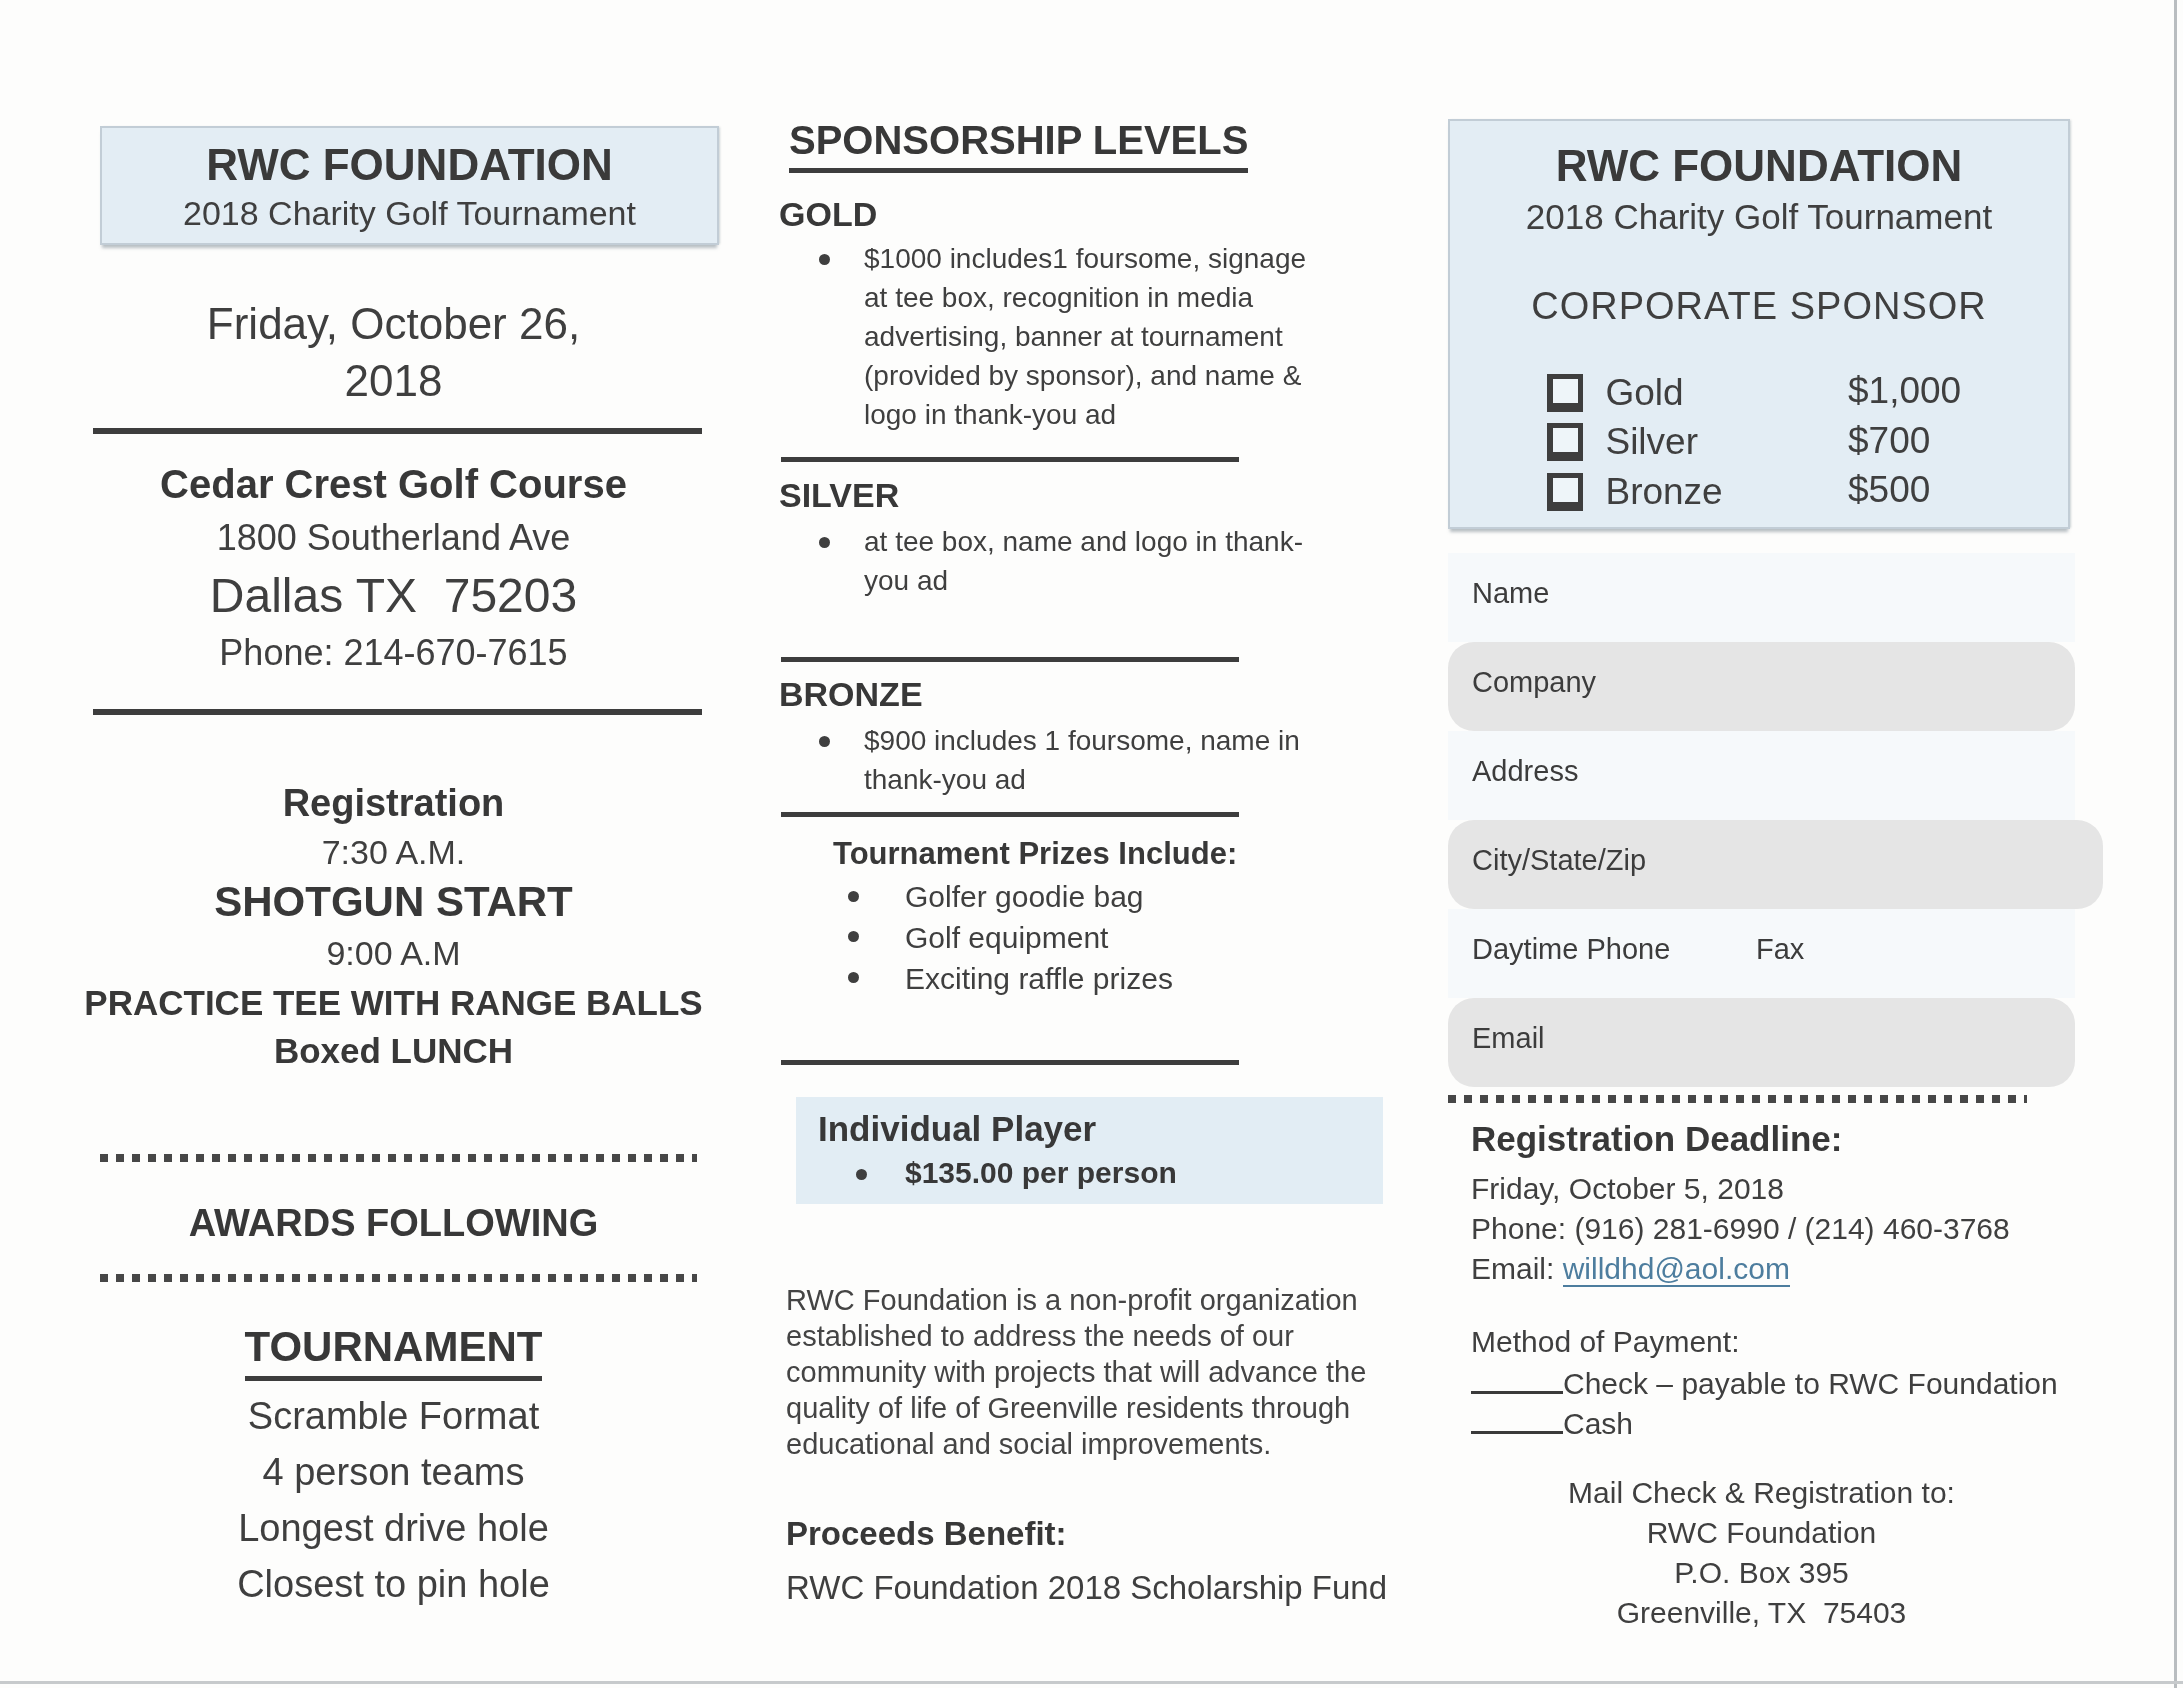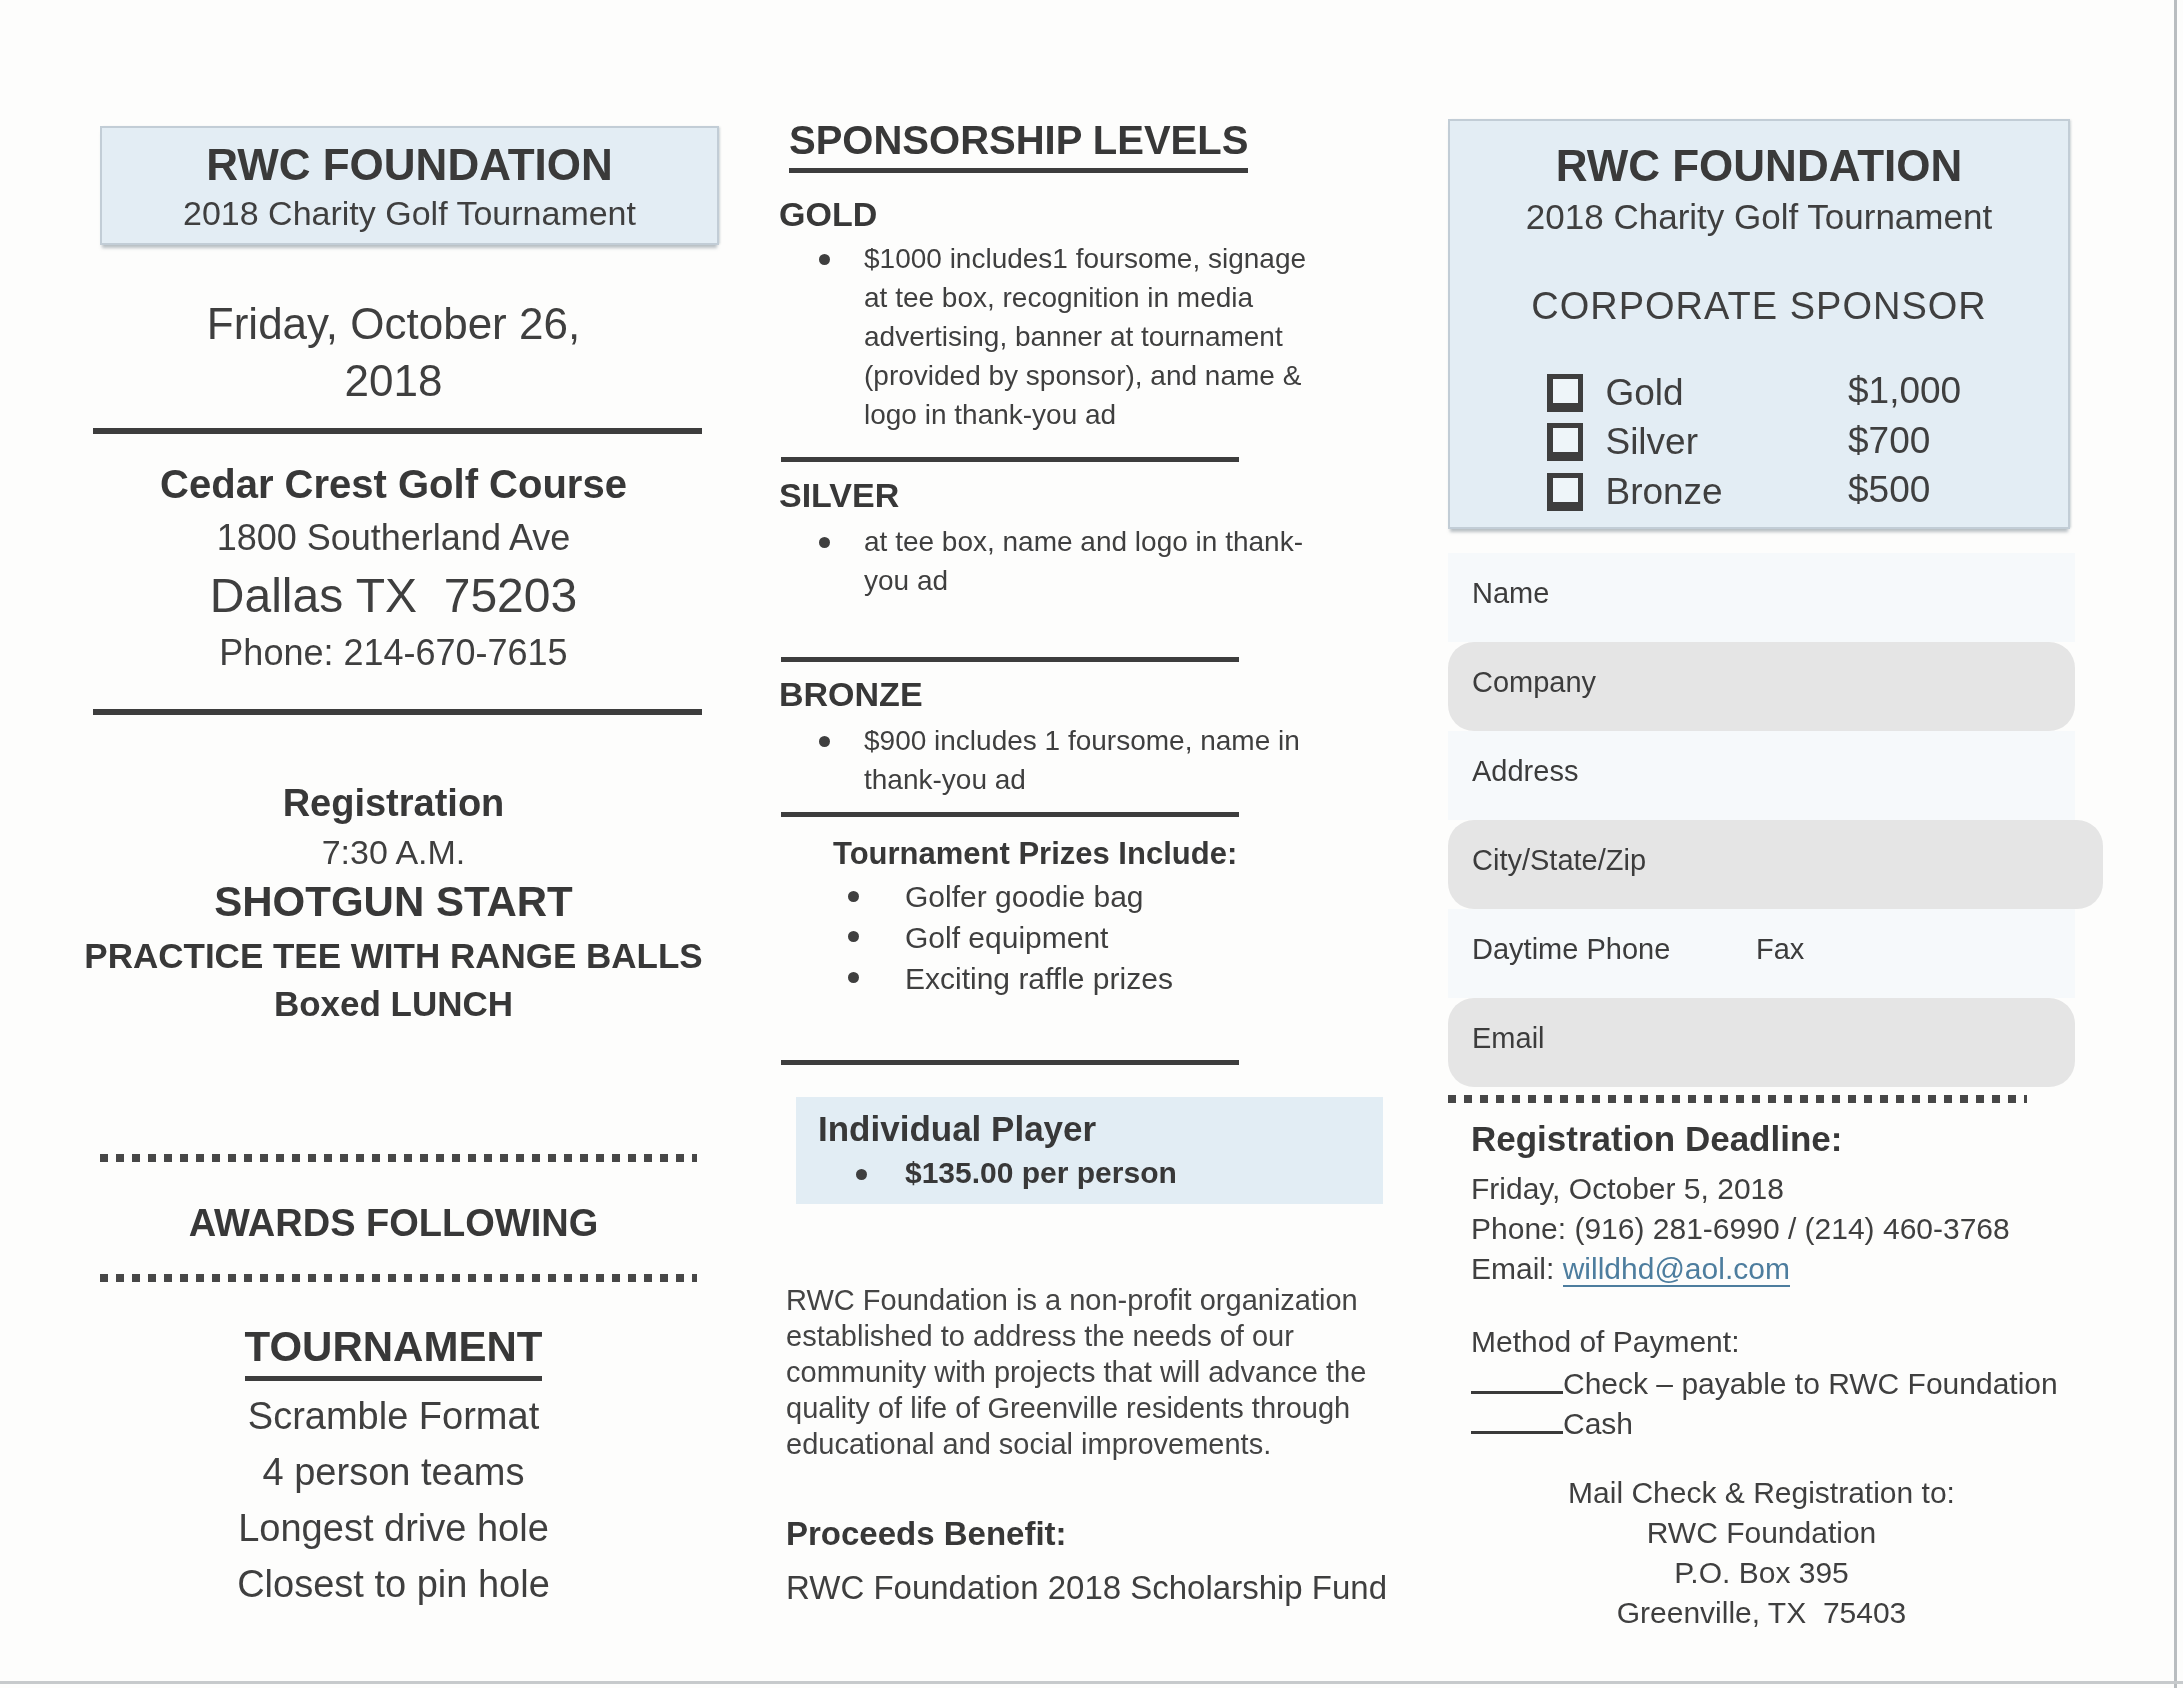--- a/index.html
+++ b/index.html
@@ -73,20 +73,21 @@
     <div class="line" style="font-size:48px;margin-top:9px;">Dallas TX  75203</div>
     <div class="line" style="font-size:36px;margin-top:9px;">Phone: 214-670-7615</div>
   </div>
 
   <div class="abs rule" style="left:93px;top:709px;width:609px;"></div>
 
   <div class="abs center" style="left:70px;top:782px;width:647px;">
     <div class="line" style="font-size:38px;font-weight:bold;color:#383838;">Registration</div>
     <div class="line" style="font-size:34px;margin-top:8px;">7:30 A.M.</div>
     <div class="line" style="font-size:42px;font-weight:bold;margin-top:6px;color:#383838;">SHOTGUN START</div>
+    <div class="line" style="font-size:34px;margin-top:8px;">9:00 A.M</div>
     <div class="line" style="font-size:35px;font-weight:bold;margin-top:10px;color:#383838;">PRACTICE TEE WITH RANGE BALLS</div>
     <div class="line" style="font-size:35px;font-weight:bold;margin-top:8px;color:#383838;">Boxed LUNCH</div>
   </div>
 
   <div class="abs dotted" style="left:100px;top:1154px;width:597px;"></div>
 
   <div class="abs center line" style="left:70px;top:1202px;width:647px;font-size:38px;font-weight:bold;color:#383838;">AWARDS FOLLOWING</div>
 
   <div class="abs dotted" style="left:100px;top:1274px;width:597px;"></div>
 

